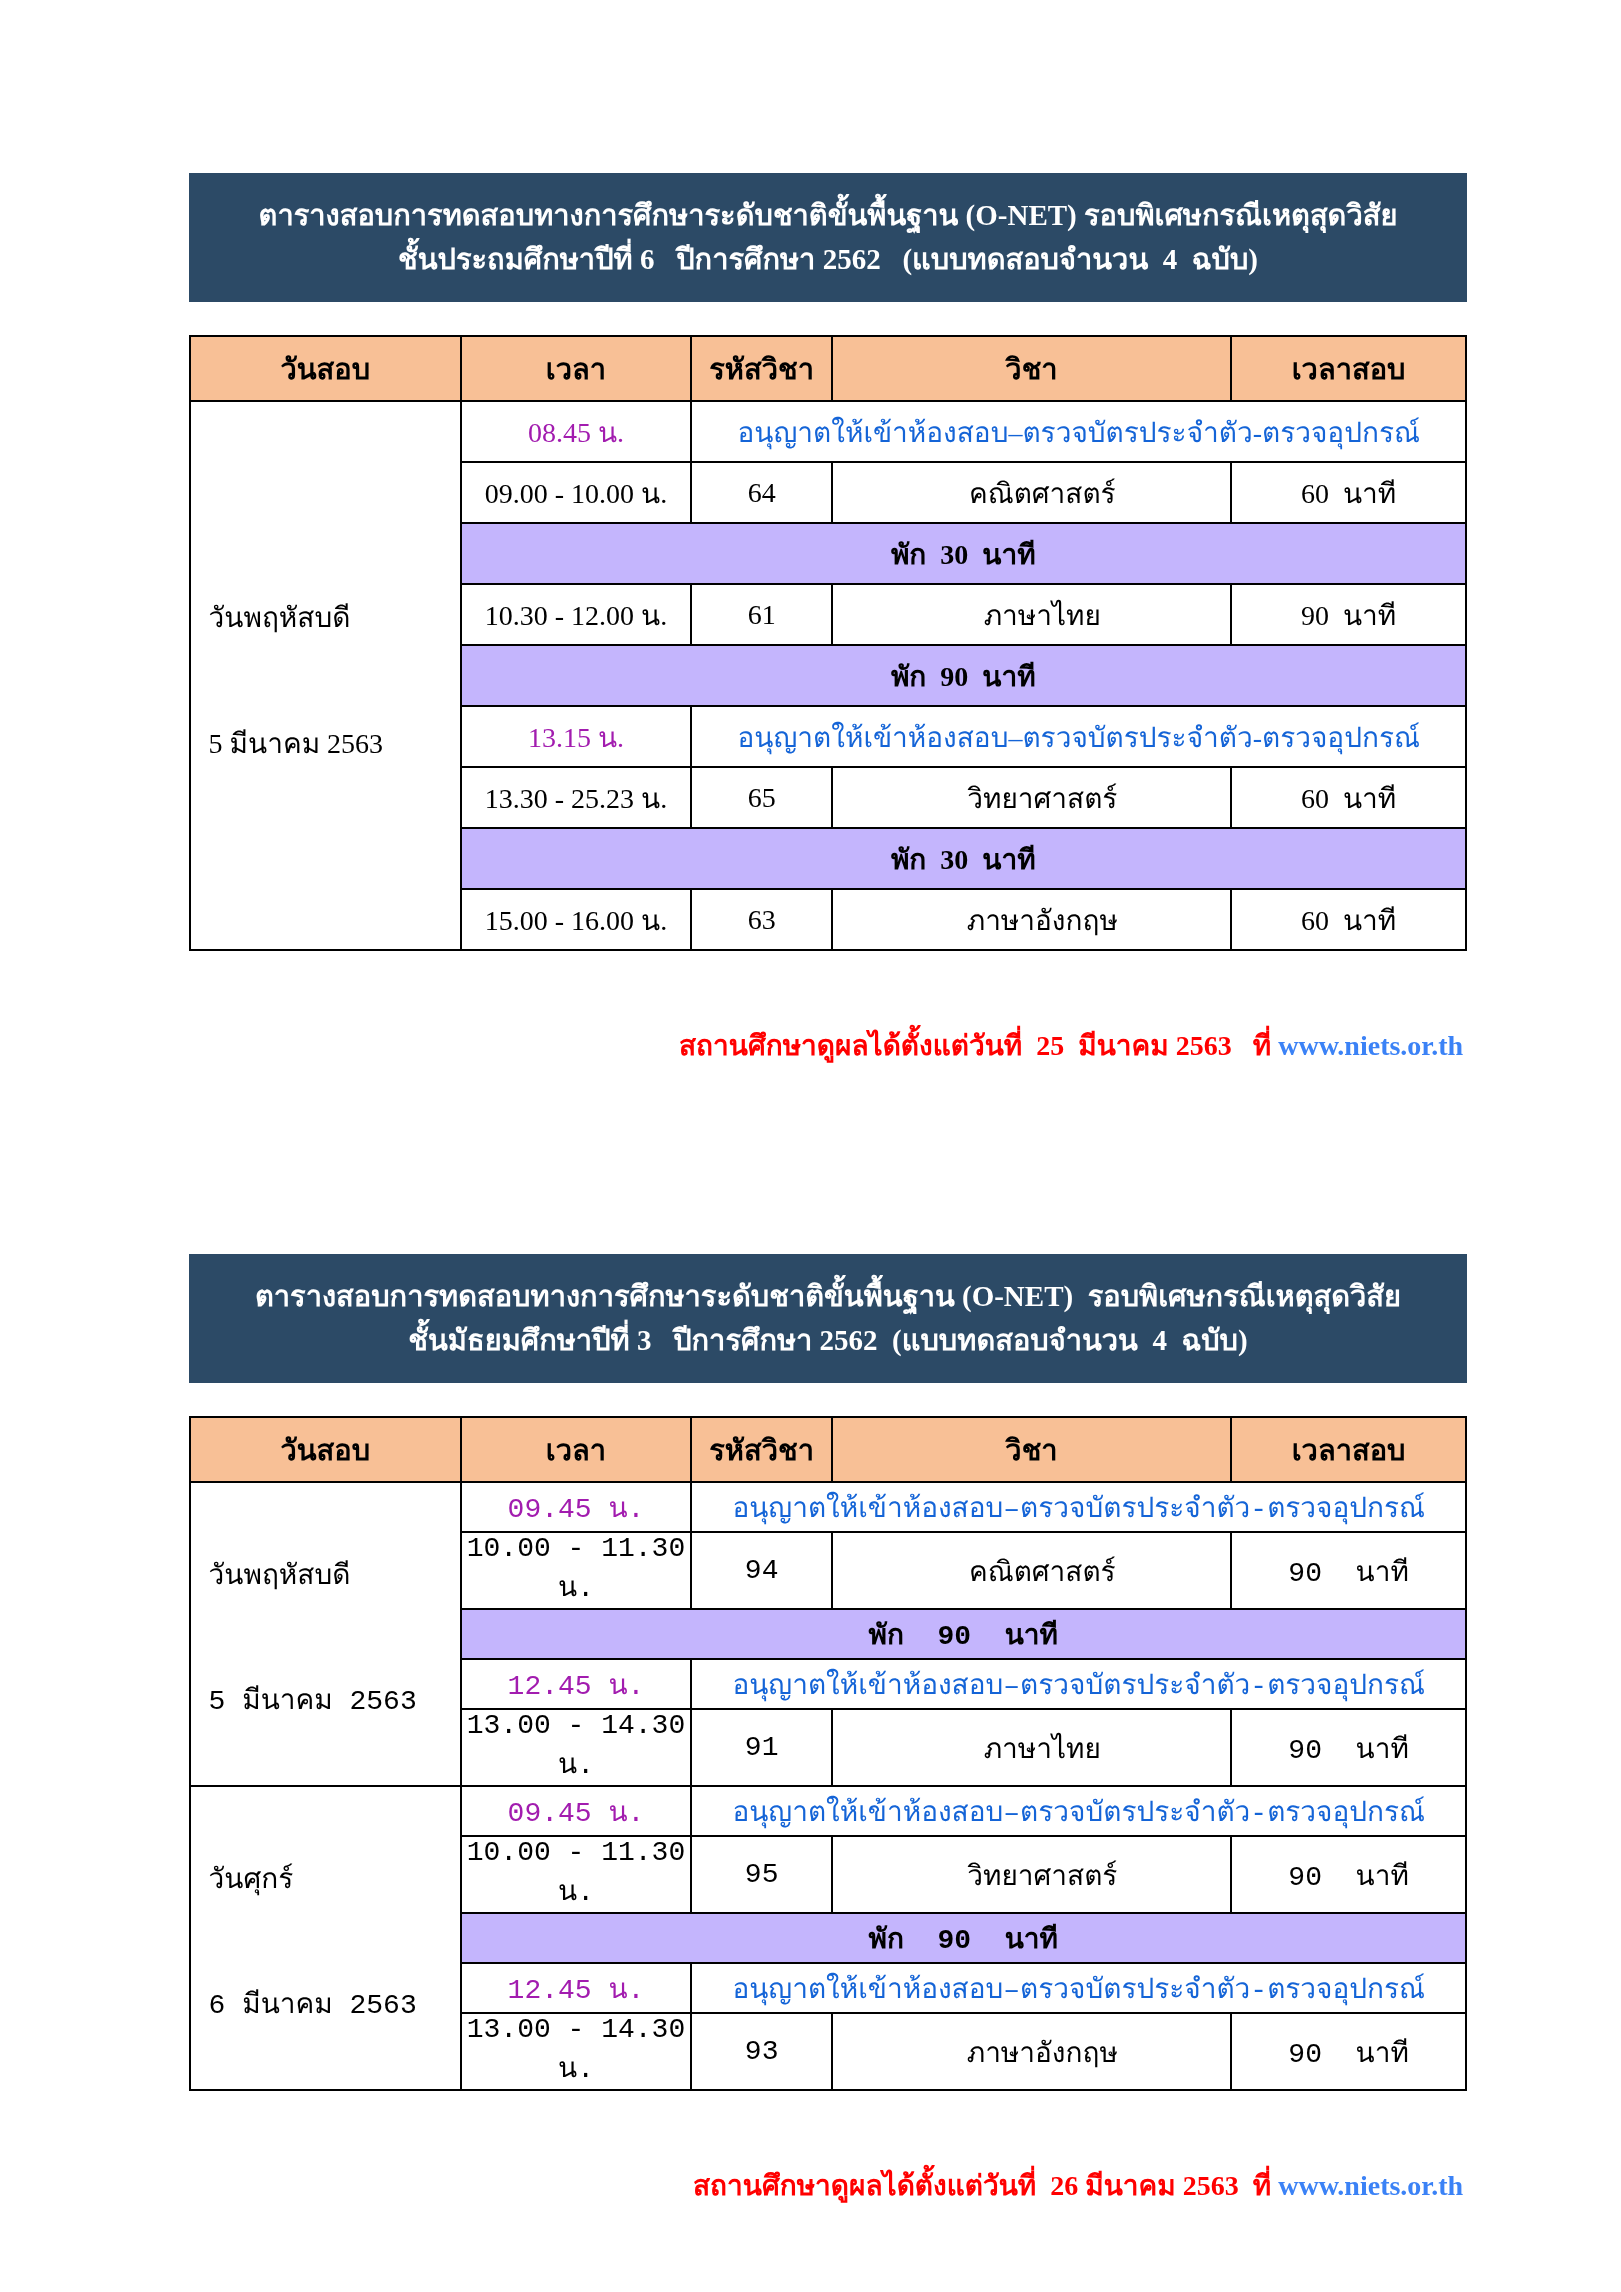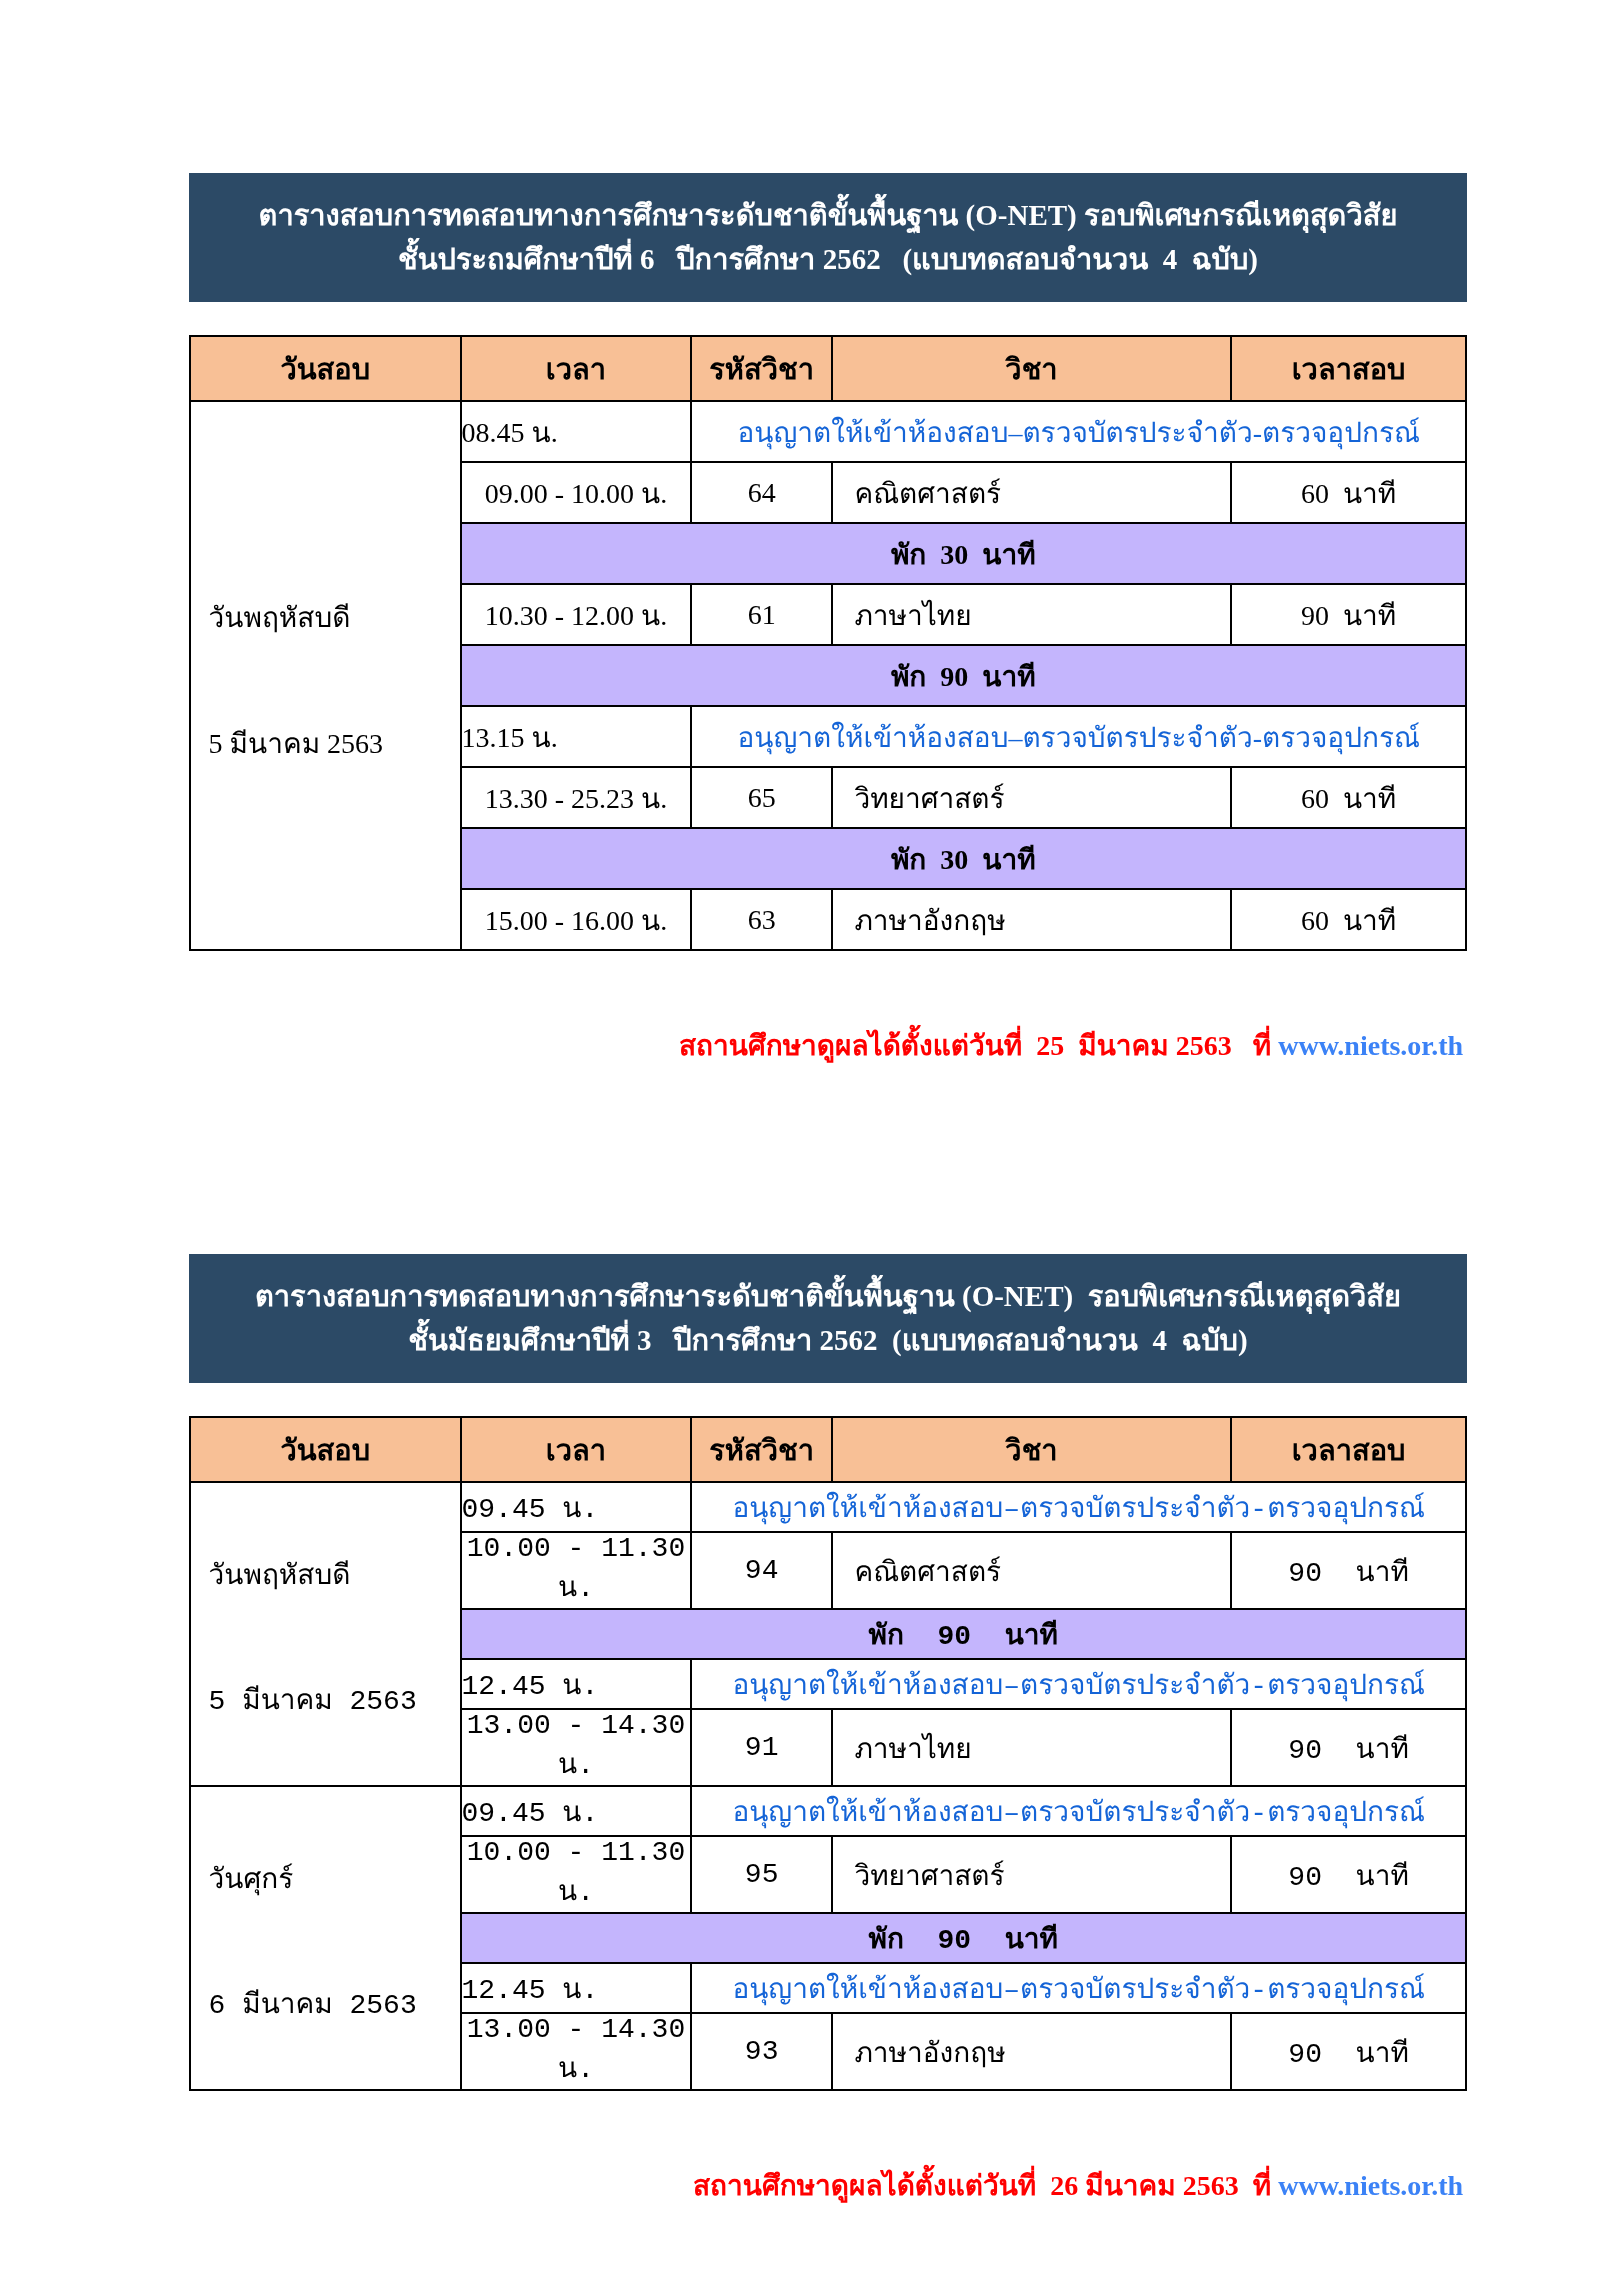--- a/index.html
+++ b/index.html
@@ -61,22 +61,22 @@
   .t1 td { height: 61px; }
   .t2 td { height: 50px; font-family: Liberation Mono, monospace; }
   td.day-cell {
     vertical-align: top;
     text-align: left;
     padding: 9.8px 5.9px 0 17.6px;
   }
   .day-name { line-height: 43px; }
   .day-date { line-height: 43px; margin-top: 19.6px; }
   td.time-cell, td.code-cell, td.duration-cell { text-align: center; }
-  td.subject-cell { text-align: left; padding-left: 21.6px; }
-  td.admission-time { text-align: left; color: #000000; }
+  td.subject-cell { text-align: center; padding-left: 21.6px; }
+  td.admission-time { text-align: center; color: #a21caf; }
   td.admission-text {
     text-align: center;
     color: #1464D7;
   }
   td.break-cell {
     background: #c4b5fd;
     font-weight: bold;
     text-align: center;
   }
   

